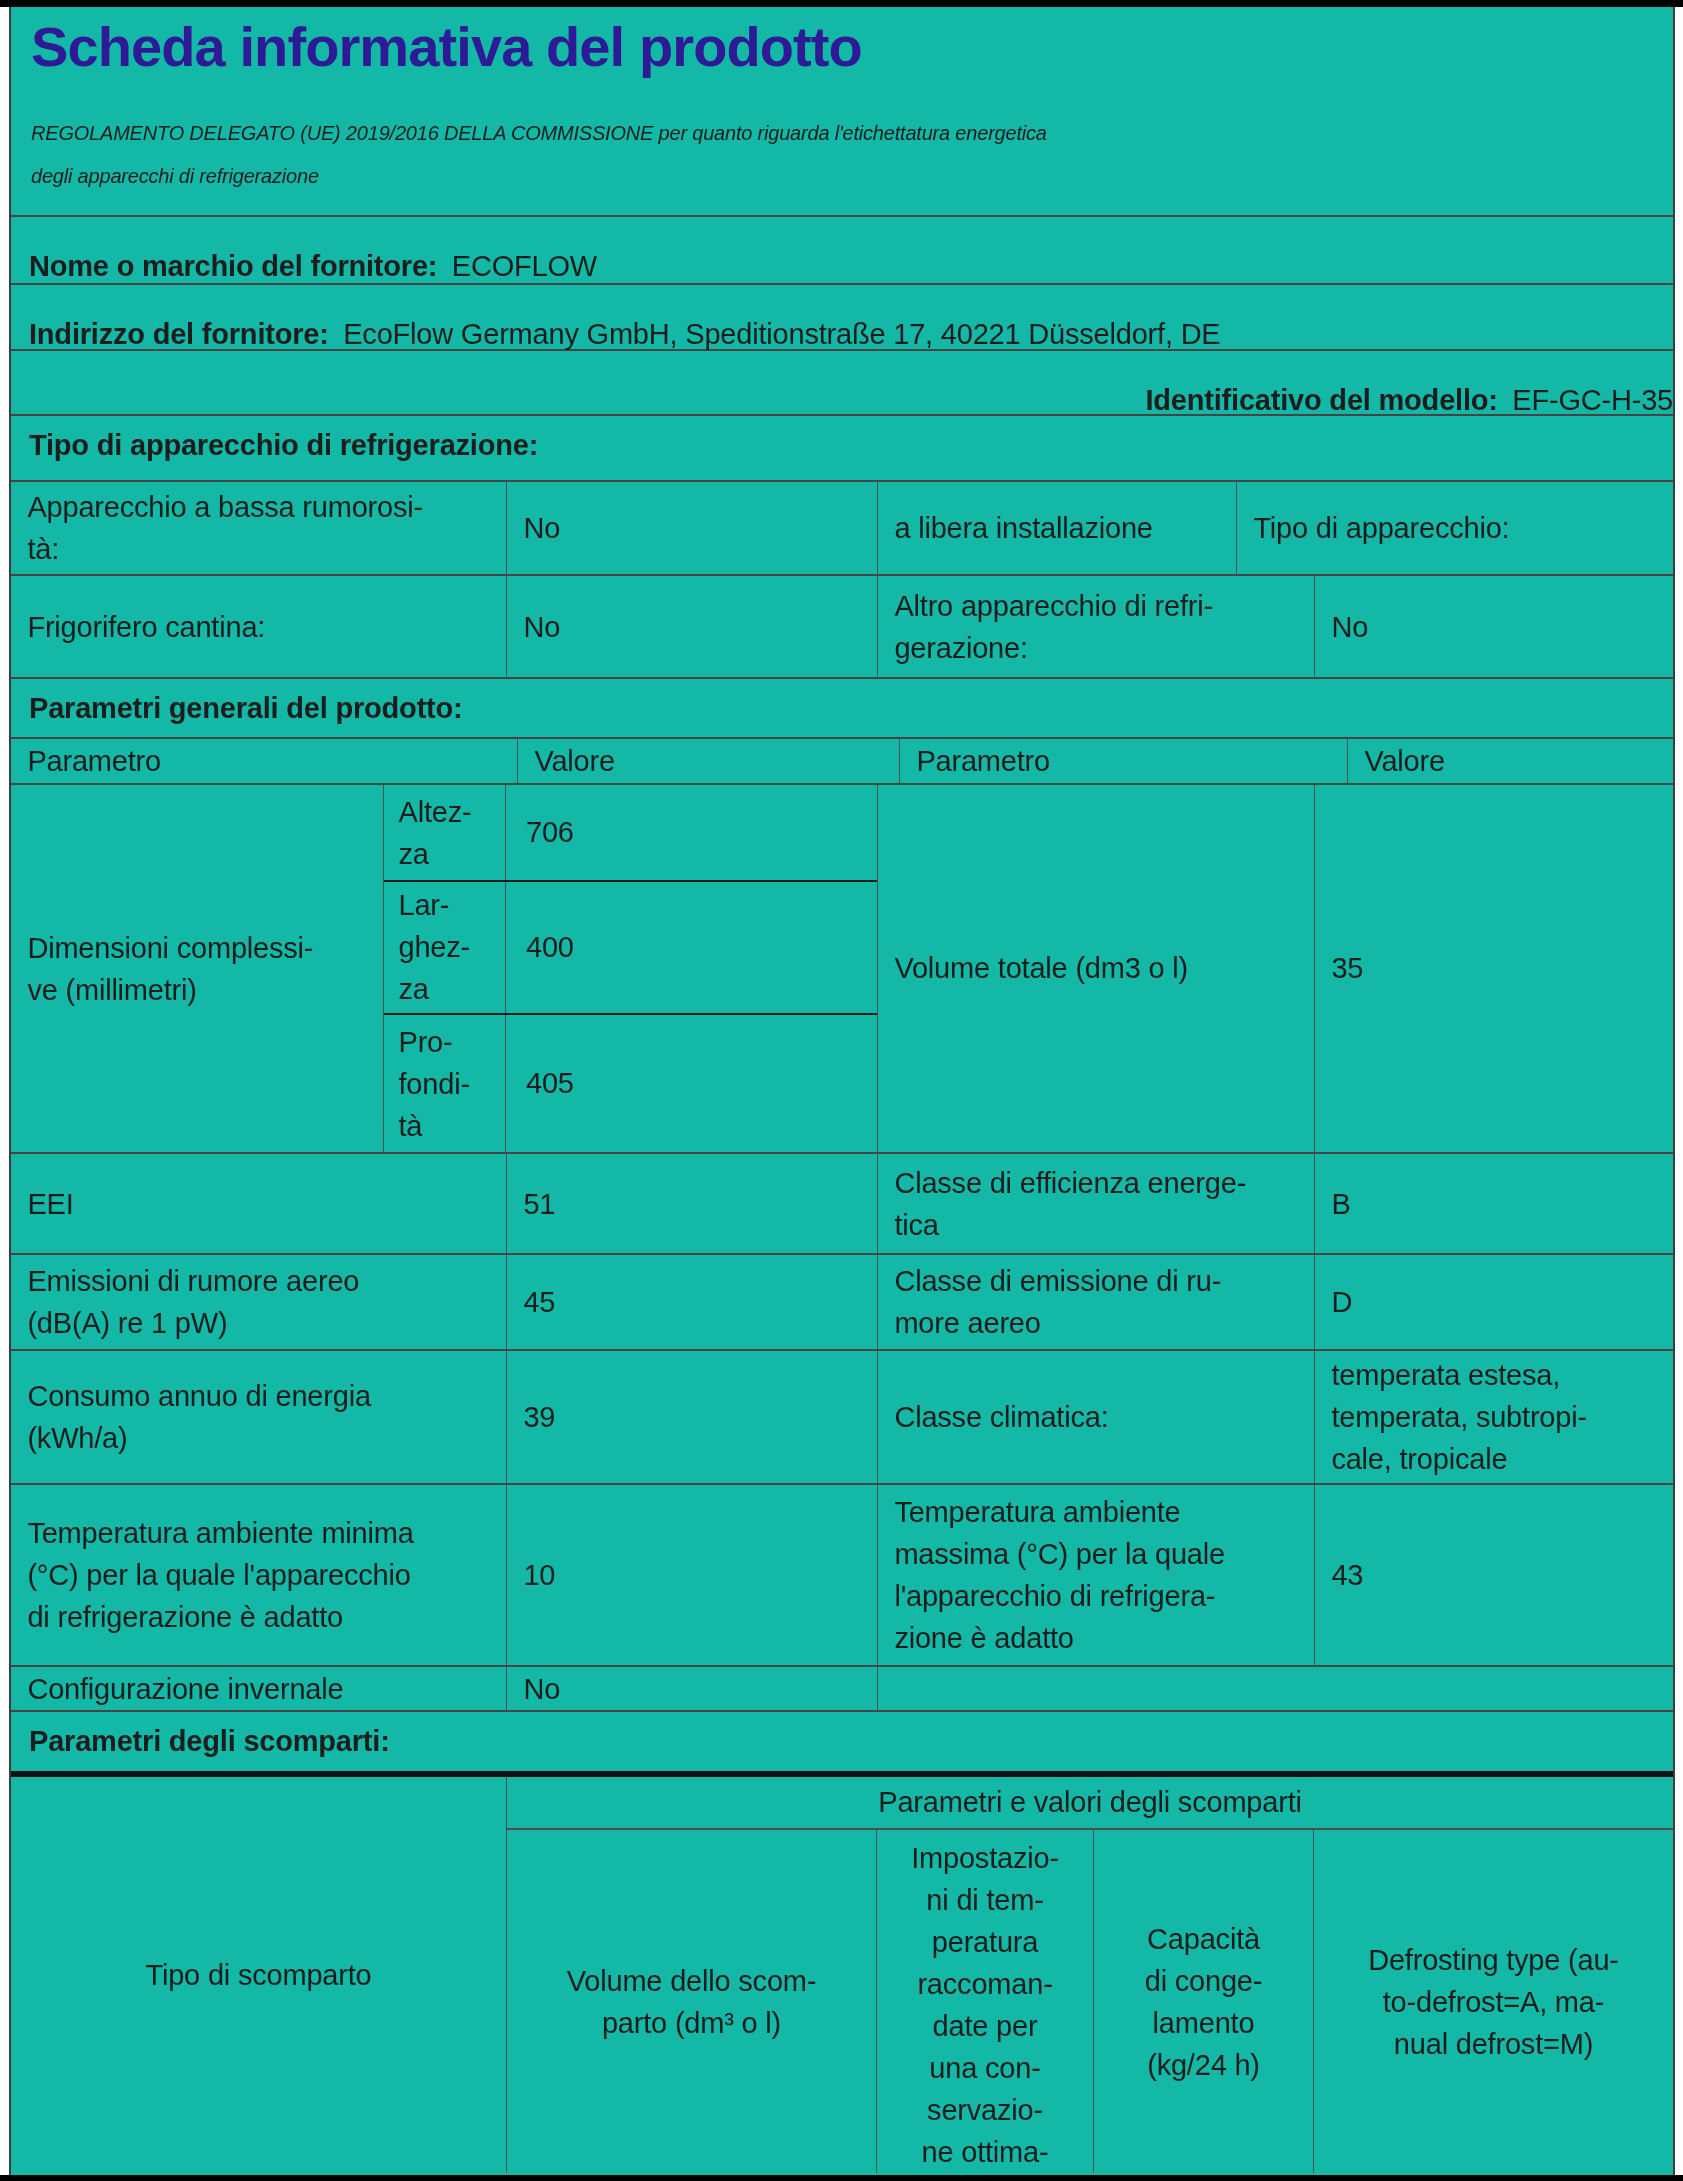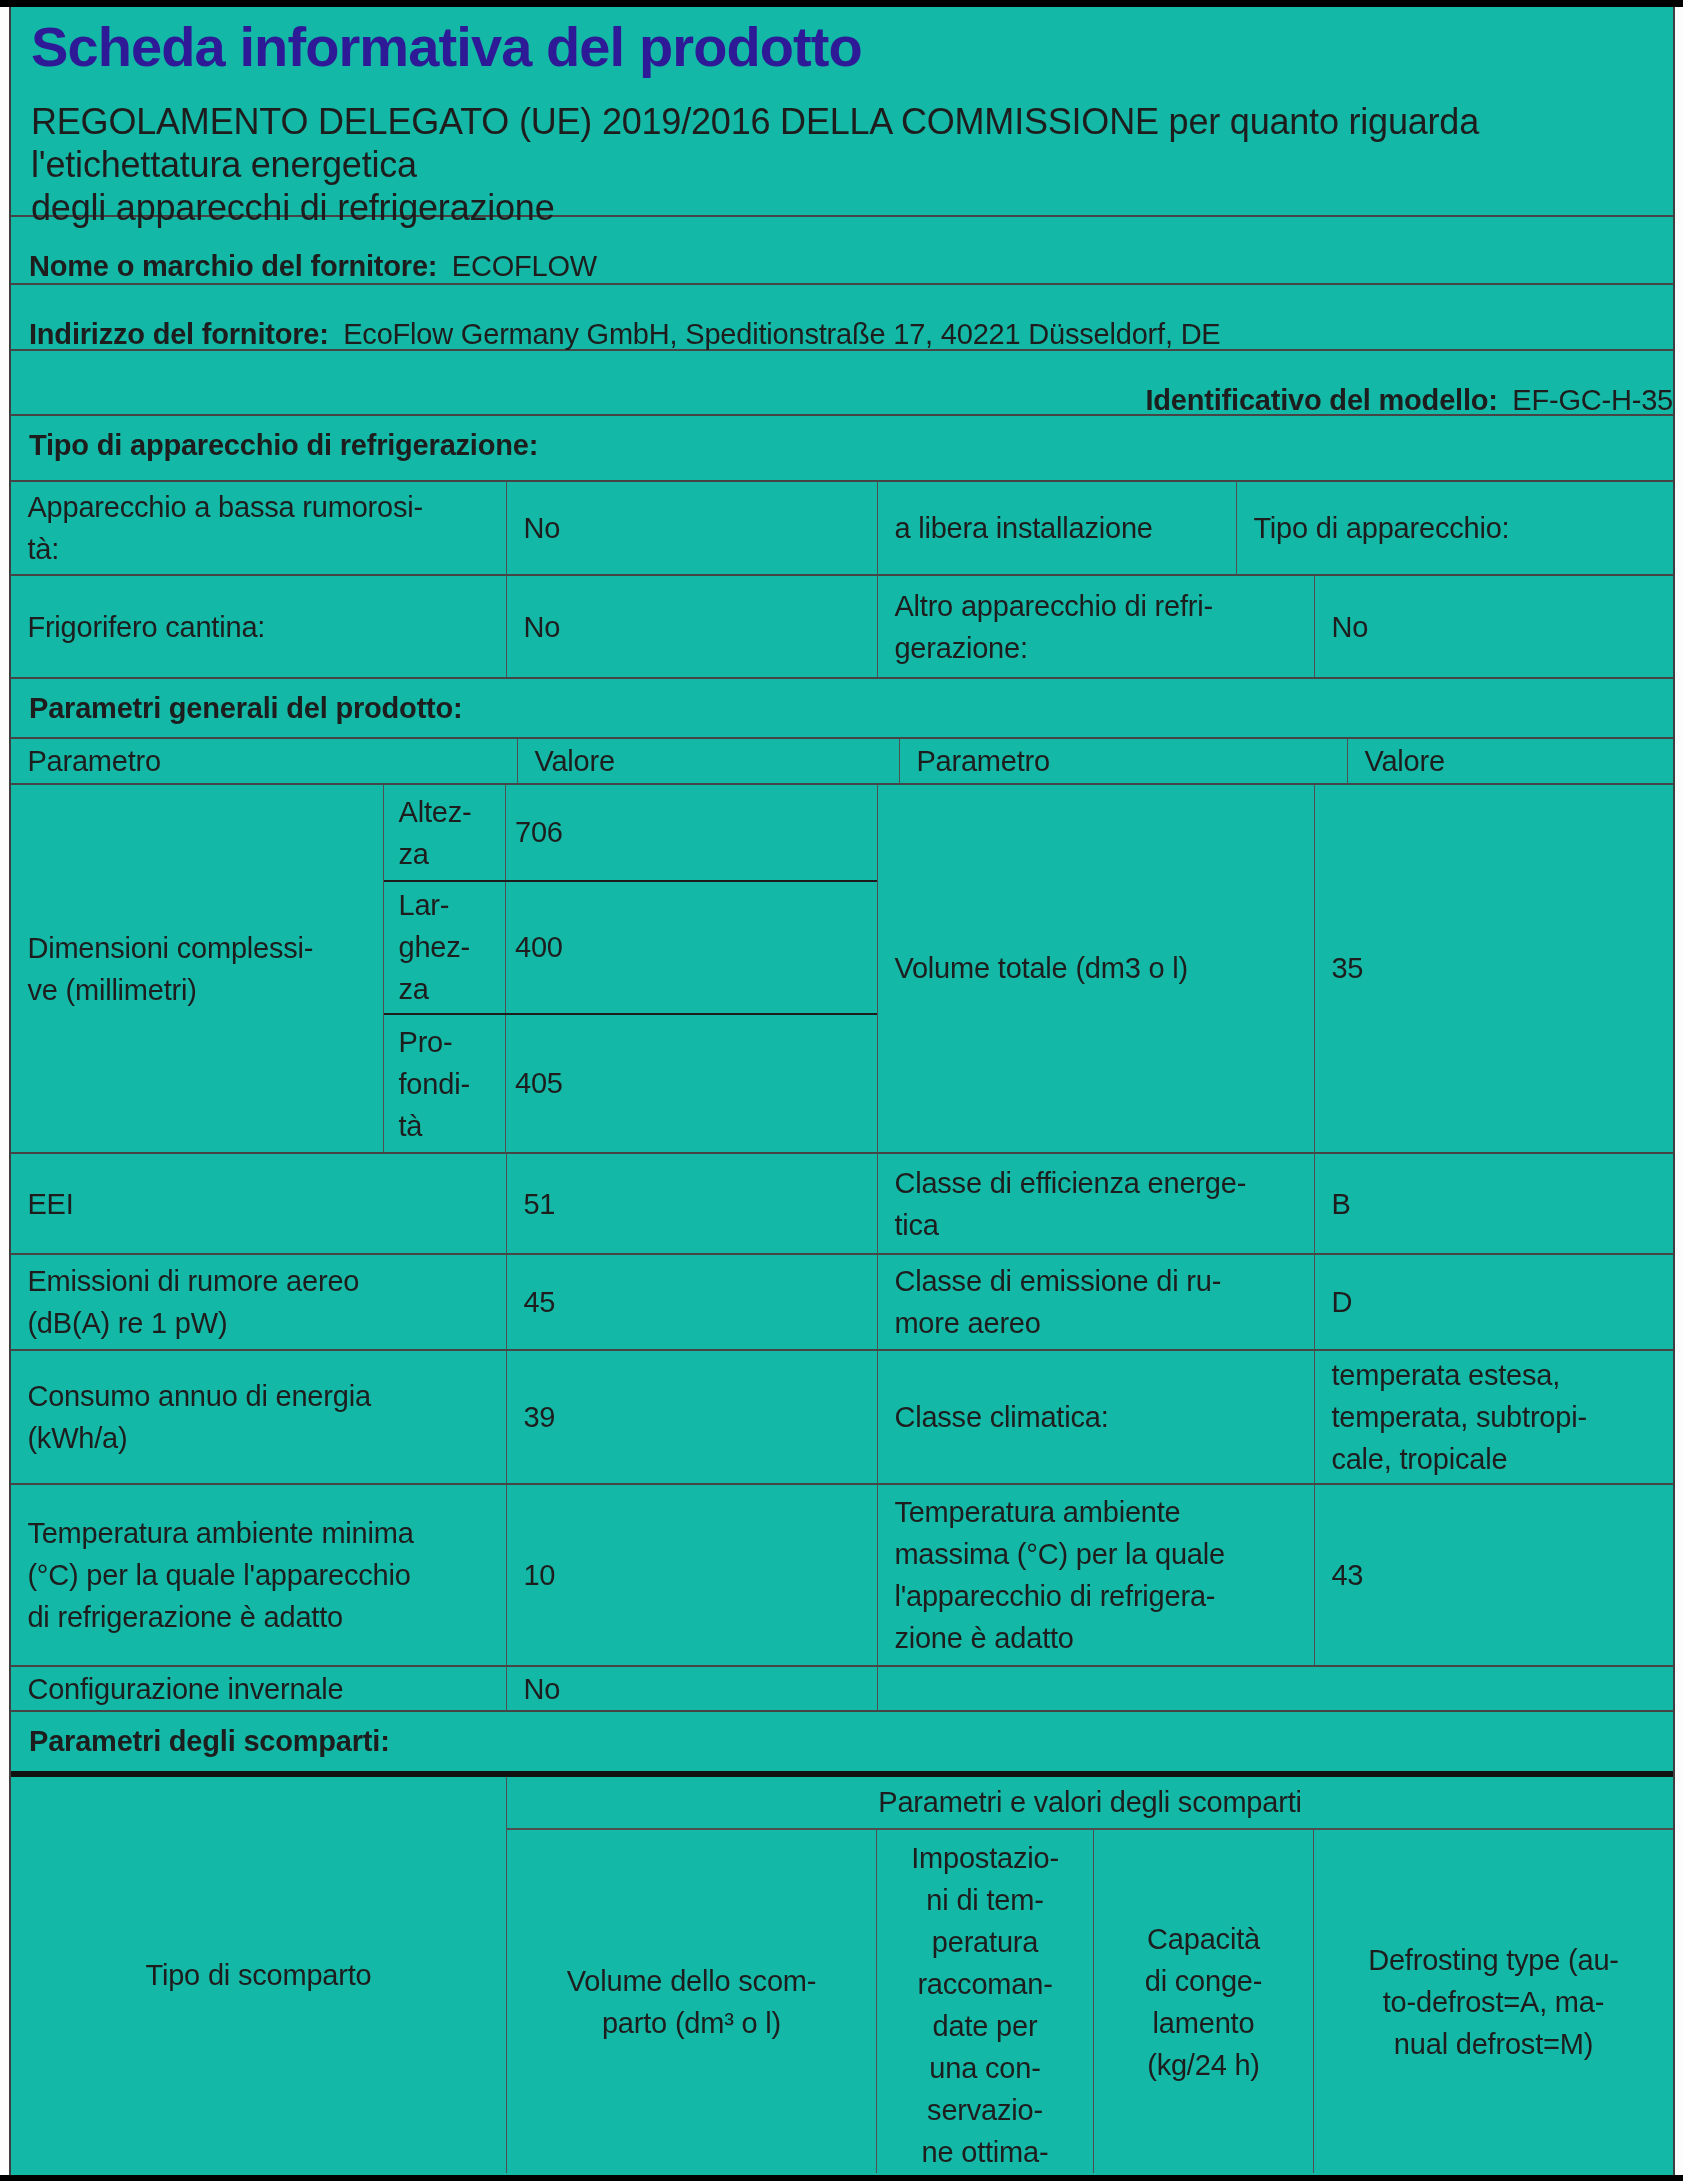--- a/index.html
+++ b/index.html
@@ -31,25 +31,26 @@
   
   .head { height: 208px; padding: 9px 0 0 20px; }
   .head h1 {
     font-size: 56px;
     font-weight: bold;
     letter-spacing: -0.9px;
     color: #2e1a96;
     line-height: 1.1;
   }
   .head p {
-    margin-top: 22px;
-    font-size: 36px;
+    margin-top: 34px;
+    font-size: 20px;
     line-height: 43px;
     white-space: pre-line;
     color: #1d1d1d;
+    font-style: italic;
   }
   
   .row { border-top: 2.7px solid #454545; display: block; }
   .simple { padding: 33px 0 0 18px; }
   .simple .lbl { font-weight: bold; }
   .simple .val { margin-left: 14.5px; }
   .sec { padding: 12.7px 0 0 18px; font-weight: bold; }
   .h-nome  { height: 68px; }
   .h-indir { height: 66px; }
   .h-ident { height: 65px; text-align: right; }
@@ -80,21 +81,21 @@
   .h-conf { height: 45px; }
   
   .dims { display: flex; border-top: 2.7px solid #454545; height: 369px; }
   .d-label { width: 372px; display: flex; align-items: center; padding-left: 16.4px; white-space: pre-line; line-height: 42px; }
   .d-mid { width: 494px; border-left: 1.8px solid #4f4f4f; display: flex; flex-direction: column; }
   .d-sub { display: flex; }
   .d-sub.r1 { height: 95px; }
   .d-sub.r2 { height: 136px; border-top: 2.7px solid #1c1c1c; border-bottom: 2.7px solid #1c1c1c; }
   .d-sub.r3 { height: 138px; }
   .d-k { width: 121px; display: flex; align-items: center; padding-left: 14.5px; white-space: pre-line; line-height: 42px; }
-  .d-v { flex: 1; border-left: 1.8px solid #4f4f4f; display: flex; align-items: center; padding-left: 9px; text-align: center; }
+  .d-v { flex: 1; border-left: 1.8px solid #4f4f4f; display: flex; align-items: center; padding-left: 20px; text-align: center; }
   .d-vol { width: 437px; border-left: 1.8px solid #4f4f4f; display: flex; align-items: center; padding-left: 16.4px; }
   .d-35 { flex: 1; border-left: 1.8px solid #4f4f4f; display: flex; align-items: center; padding-left: 16.4px; }
   
   .bottomtbl { display: flex; border-top: 6.4px solid #111111; height: 402px; }
   .bt-col1 { width: 495px; display: flex; align-items: center; justify-content: center; text-align: center; }
   .bt-right { flex: 1; border-left: 1.8px solid #4f4f4f; display: flex; flex-direction: column; }
   .bt-grouphdr { height: 56px; border-bottom: 2.7px solid #4f4f4f; display: flex; align-items: center; justify-content: center; }
   .bt-cols { flex: 1; display: flex; }
   .bt-cell { display: flex; align-items: center; justify-content: center; text-align: center; white-space: pre-line; line-height: 42px; padding: 0 5.5px; overflow: hidden; }
   .bt-vol { width: 369px; }

